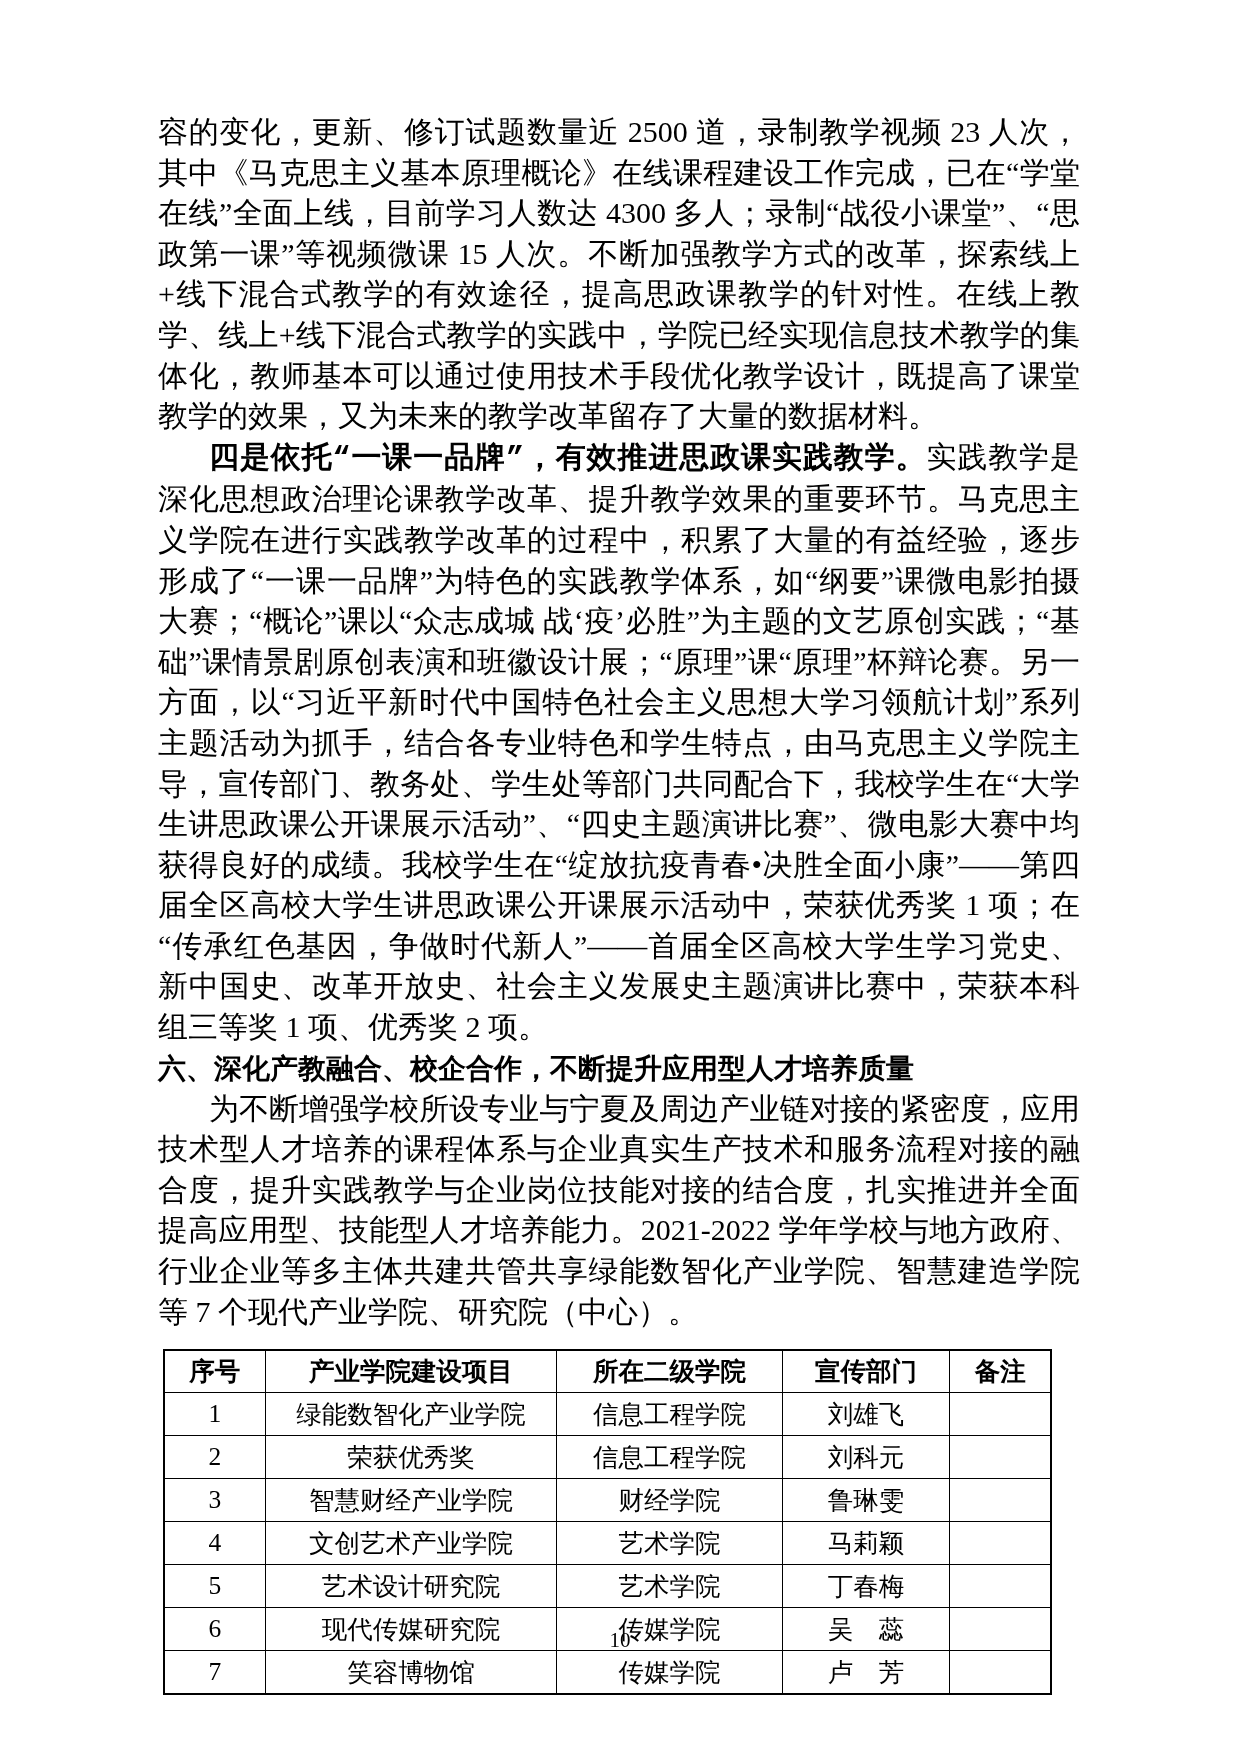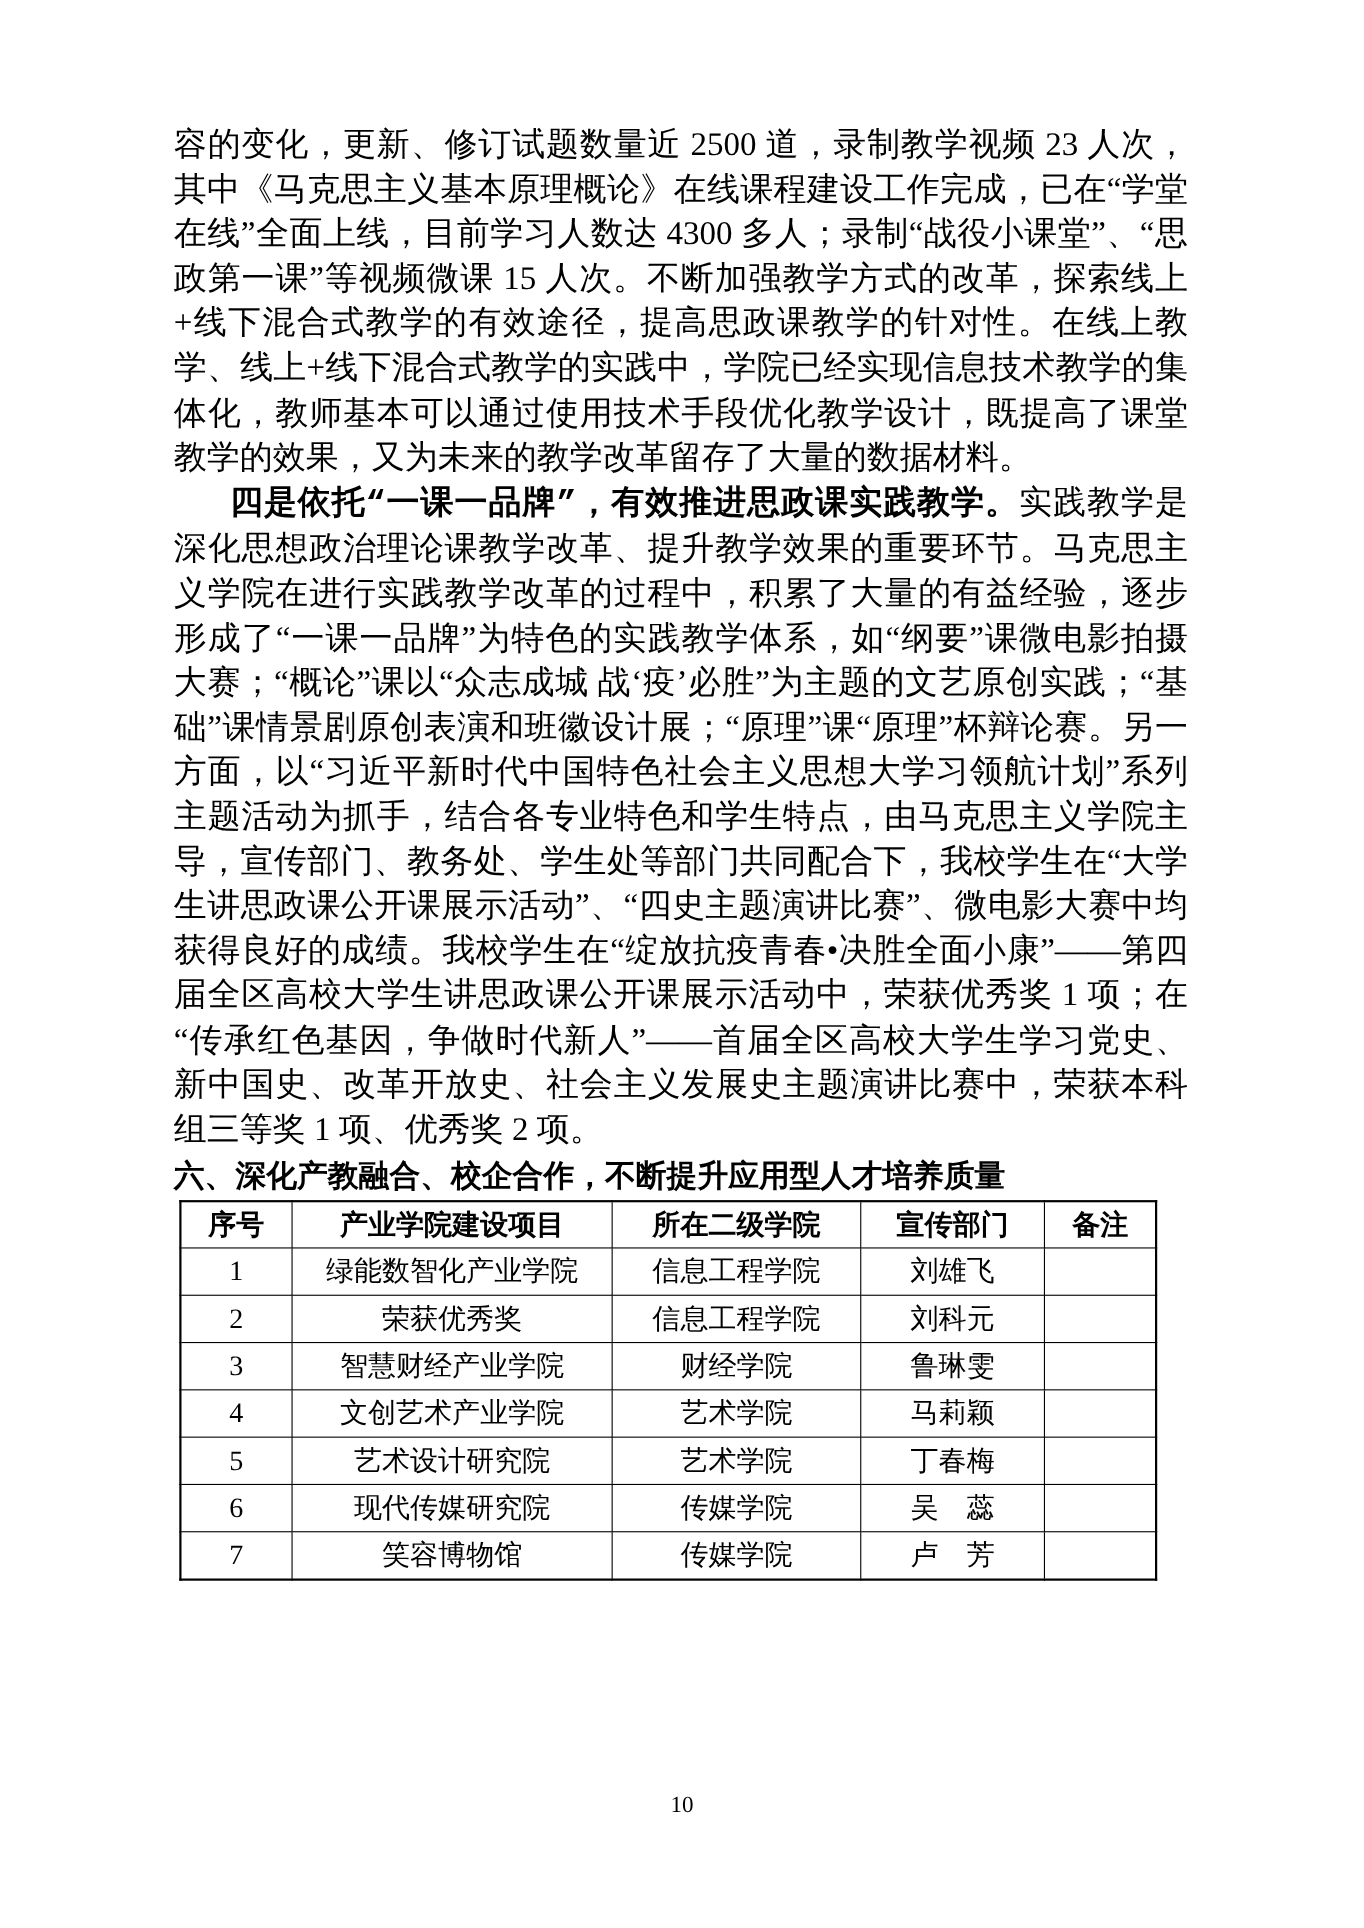--- a/index.html
+++ b/index.html
@@ -38,21 +38,21 @@
     text-align: left;
     font-weight: 700;
     font-family: "Liberation Sans", "DejaVu Sans", sans-serif;
     white-space: nowrap;
   }
   table.industry-table {
     border-collapse: collapse;
     table-layout: fixed;
     width: 889px;
     margin-left: 5px;
-    margin-top: 2px;
+    margin-top: 17px;
     border: 2px solid #000;
   }
   table.industry-table th,
   table.industry-table td {
     border: 1.5px solid #000;
     text-align: center;
     vertical-align: middle;
     font-size: 25.5px;
     padding: 0;
     overflow: hidden;
@@ -82,20 +82,21 @@
 
 <div class="page">
   <div class="content">
 
     <p class="body-text">容的变化，更新、修订试题数量近 2500 道，录制教学视频 23 人次，其中《马克思主义基本原理概论》在线课程建设工作完成，已在“学堂在线”全面上线，目前学习人数达 4300 多人；录制“战役小课堂”、“思政第一课”等视频微课 15 人次。不断加强教学方式的改革，探索线上+线下混合式教学的有效途径，提高思政课教学的针对性。在线上教学、线上+线下混合式教学的实践中，学院已经实现信息技术教学的集体化，教师基本可以通过使用技术手段优化教学设计，既提高了课堂教学的效果，又为未来的教学改革留存了大量的数据材料。</p>
 
     <p class="body-text indent"><span class="bold-lead">四是依托“一课一品牌”，有效推进思政课实践教学。</span><span>实践教学是深化思想政治理论课教学改革、提升教学效果的重要环节。马克思主义学院在进行实践教学改革的过程中，积累了大量的有益经验，逐步形成了“一课一品牌”为特色的实践教学体系，如“纲要”课微电影拍摄大赛；“概论”课以“众志成城 战‘疫’必胜”为主题的文艺原创实践；“基础”课情景剧原创表演和班徽设计展；“原理”课“原理”杯辩论赛。另一方面，以“习近平新时代中国特色社会主义思想大学习领航计划”系列主题活动为抓手，结合各专业特色和学生特点，由马克思主义学院主导，宣传部门、教务处、学生处等部门共同配合下，我校学生在“大学生讲思政课公开课展示活动”、“四史主题演讲比赛”、微电影大赛中均获得良好的成绩。我校学生在“绽放抗疫青春•决胜全面小康”——第四届全区高校大学生讲思政课公开课展示活动中，荣获优秀奖 1 项；在“传承红色基因，争做时代新人”——首届全区高校大学生学习党史、新中国史、改革开放史、社会主义发展史主题演讲比赛中，荣获本科组三等奖 1 项、优秀奖 2 项。</span></p>
 
     <h2 class="section-heading">六、深化产教融合、校企合作，不断提升应用型人才培养质量</h2>
 
+    <p class="body-text indent">为不断增强学校所设专业与宁夏及周边产业链对接的紧密度，应用技术型人才培养的课程体系与企业真实生产技术和服务流程对接的融合度，提升实践教学与企业岗位技能对接的结合度，扎实推进并全面提高应用型、技能型人才培养能力。2021-2022 学年学校与地方政府、行业企业等多主体共建共管共享绿能数智化产业学院、智慧建造学院等 7 个现代产业学院、研究院（中心）。</p>
 
     <table class="industry-table">
       <colgroup>
         <col class="col-index">
         <col class="col-project">
         <col class="col-college">
         <col class="col-leader">
         <col class="col-remark">
       </colgroup>
       <thead>

